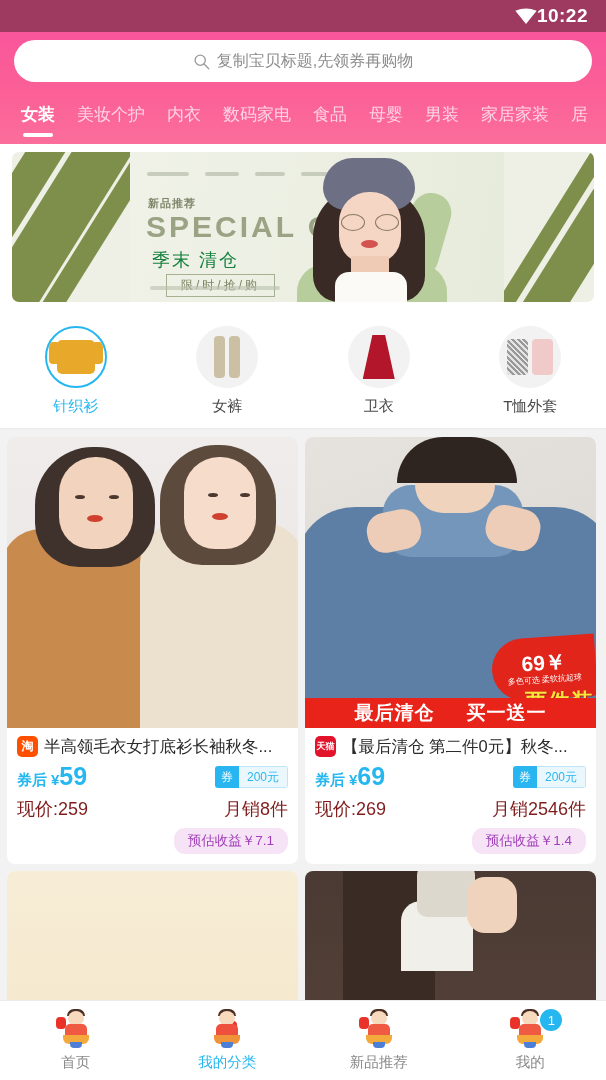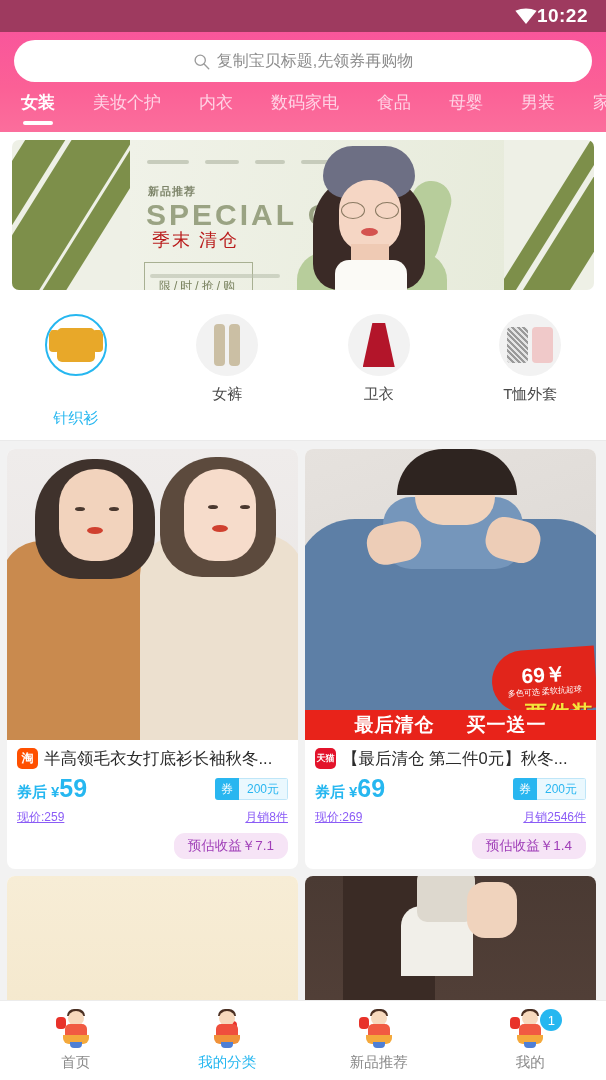--- a/index.html
+++ b/index.html
@@ -31,22 +31,22 @@
   .searchwrap{padding:0 14px 8px;}
   .searchbar{
     height:42px;background:#fff;border-radius:21px;
     display:flex;align-items:center;justify-content:center;gap:7px;
   }
   .search-ic{width:17px;height:17px;flex:0 0 auto;}
   .search-ph{color:#8d8d8d;font-size:16px;white-space:nowrap;}
 
   .tabs{
     display:flex;align-items:flex-start;
-    padding:0 10px;gap:16px;
-    overflow:hidden;height:42px;
+    padding:0 10px;gap:0;
+    overflow:hidden;height:42px;margin-top:12px;
   }
   .tab{
     flex:0 0 auto;padding:1px 11px 0;
     color:#ffd3e5;font-size:17px;white-space:nowrap;
     position:relative;text-align:center;
   }
   .tab.active{color:#ffffff;font-weight:bold;}
   .tab .ul{
     position:absolute;left:50%;transform:translateX(-50%);
     bottom:-11px;width:30px;height:4px;border-radius:2px;background:#fff;
@@ -68,23 +68,23 @@
     background:linear-gradient(100deg,#f0f2e8 0%,#e7ebdb 100%);
   }
   .bnr-crumbs{position:absolute;left:135px;top:20px;display:flex;gap:16px;}
   .bnr-crumbs i{display:block;height:4px;background:#b9bfae;border-radius:2px;opacity:.75;}
   .bnr-brand{position:absolute;left:136px;top:44px;font-size:11px;color:#6b7355;font-weight:bold;letter-spacing:1px;opacity:.85;}
   .bnr-title{
     position:absolute;left:134px;top:58px;
     font-size:30px;letter-spacing:3px;color:#9aa383;font-weight:bold;
     font-family:"Liberation Sans",sans-serif;
   }
-  .bnr-sub{position:absolute;left:140px;top:88px;font-size:18px;color:#b91c1c;letter-spacing:2px;}
+  .bnr-sub{position:absolute;left:140px;top:96px;font-size:18px;color:#15803d;letter-spacing:2px;}
   .bnr-btn{
-    position:absolute;left:132px;top:122px;padding:15px 14px;
+    position:absolute;left:154px;top:122px;padding:2px 14px;
     border:1px solid #a8b092;font-size:12px;color:#79825f;letter-spacing:3px;
   }
   .bnr-foot{position:absolute;left:138px;bottom:12px;height:4px;width:130px;background:#b9bfae;opacity:.6;border-radius:2px;}
   .model{position:absolute;left:265px;top:0;bottom:0;width:190px;}
   .m-hat{position:absolute;left:46px;top:6px;width:92px;height:52px;background:#6d6f84;border-radius:46px 46px 34px 34px;}
   .m-hair{position:absolute;left:36px;top:34px;width:112px;height:116px;background:#3a2a26;border-radius:52px 52px 26px 26px;}
   .m-face{position:absolute;left:62px;top:40px;width:62px;height:72px;background:#f5d6c4;border-radius:30px 30px 28px 28px;}
   .m-glass{position:absolute;left:64px;top:62px;width:58px;height:17px;}
   .m-glass i{position:absolute;top:0;width:24px;height:17px;border:1.5px solid #8a7a62;border-radius:50%;}
   .m-lip{position:absolute;left:84px;top:88px;width:17px;height:8px;background:#d4534f;border-radius:50%;}
@@ -96,21 +96,21 @@
   
   .cats{background:#fff;display:flex;padding:14px 0 12px;}
   .cat{flex:1;display:flex;flex-direction:column;align-items:center;gap:9px;}
   .cat-ic{
     width:62px;height:62px;border-radius:50%;
     background:#f2f2f2;position:relative;overflow:hidden;
     display:flex;align-items:center;justify-content:center;
   }
   .cat.active .cat-ic{background:#fff;border:2px solid #26b7f0;}
   .cat-lab{font-size:15px;color:#4a4a4a;}
-  .cat.active .cat-lab{color:#26b7f0;margin-top:24px;}
+  .cat.active .cat-lab{color:#26b7f0;}
   
   .sw{width:38px;height:34px;background:#e8a829;border-radius:5px;position:relative;}
   .sw:before,.sw:after{content:"";position:absolute;top:2px;width:11px;height:22px;background:#e8a829;border-radius:4px;}
   .sw:before{left:-8px;}.sw:after{right:-8px;}
   
   .pt{width:26px;height:42px;position:relative;}
   .pt i{position:absolute;top:0;width:11px;height:42px;background:#cbbfa4;border-radius:4px;}
   .pt i:first-child{left:0;} .pt i:last-child{right:0;}
   
   .dr{width:32px;height:44px;background:#b3152a;position:relative;
@@ -210,21 +210,21 @@
   .b-tao{background:#ff5000;}
   .b-tmall{background:#e3132b;font-size:9px;}
   .prow{display:flex;align-items:center;justify-content:space-between;}
   .price{color:#26b7f0;font-weight:bold;display:flex;align-items:baseline;}
   .price .lab{font-size:15px;}
   .price .yen{font-size:15px;margin-left:4px;}
   .price .num{font-size:25px;line-height:1;}
   .coupon{display:flex;align-items:center;height:22px;border-radius:3px;overflow:hidden;}
   .coupon .c1{background:#29b6f0;color:#fff;font-size:12px;padding:0 6px;height:100%;display:flex;align-items:center;}
   .coupon .c2{background:#eaf8fe;color:#29b6f0;font-size:12px;padding:0 8px;height:100%;display:flex;align-items:center;border:1px solid #bfe6f8;border-left:none;}
-  .meta{display:flex;align-items:center;justify-content:space-between;font-size:12px;color:#8b5cf6;text-decoration:underline;}
+  .meta{display:flex;align-items:center;justify-content:space-between;font-size:18px;color:#7f1d1d;}
   .earnrow{display:flex;justify-content:flex-end;}
   .earn{
     background:#f6e4f6;color:#a03fb8;font-size:13.5px;
     padding:4px 14px;border-radius:11px;
   }
 
   
   .tabbar{
     position:absolute;left:0;bottom:0;width:606px;height:80px;
     background:#fff;border-top:1px solid #ececec;

